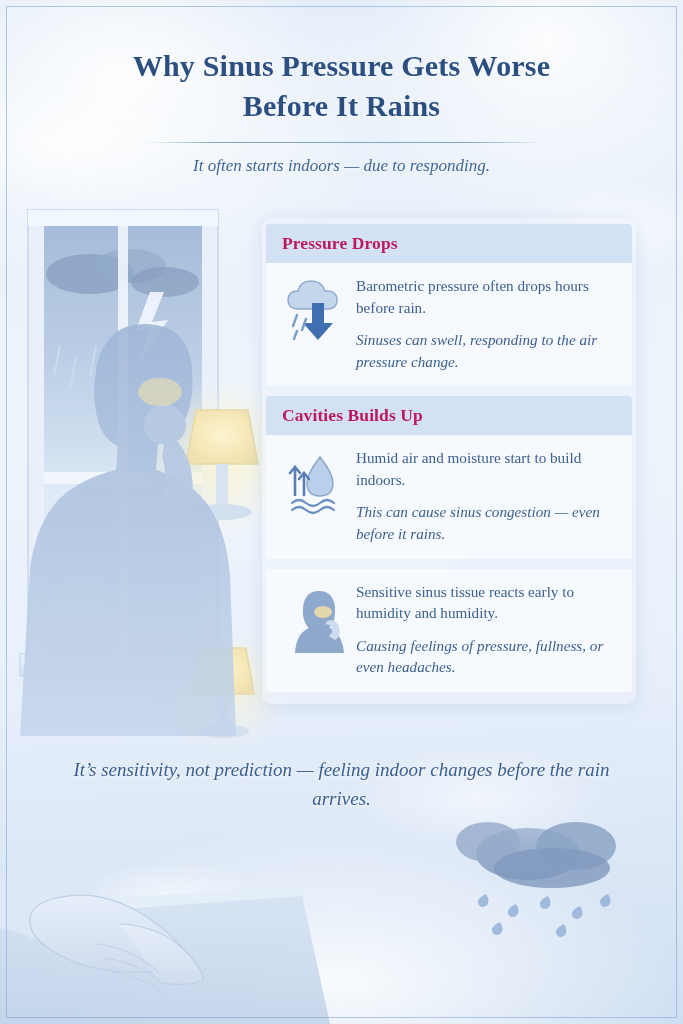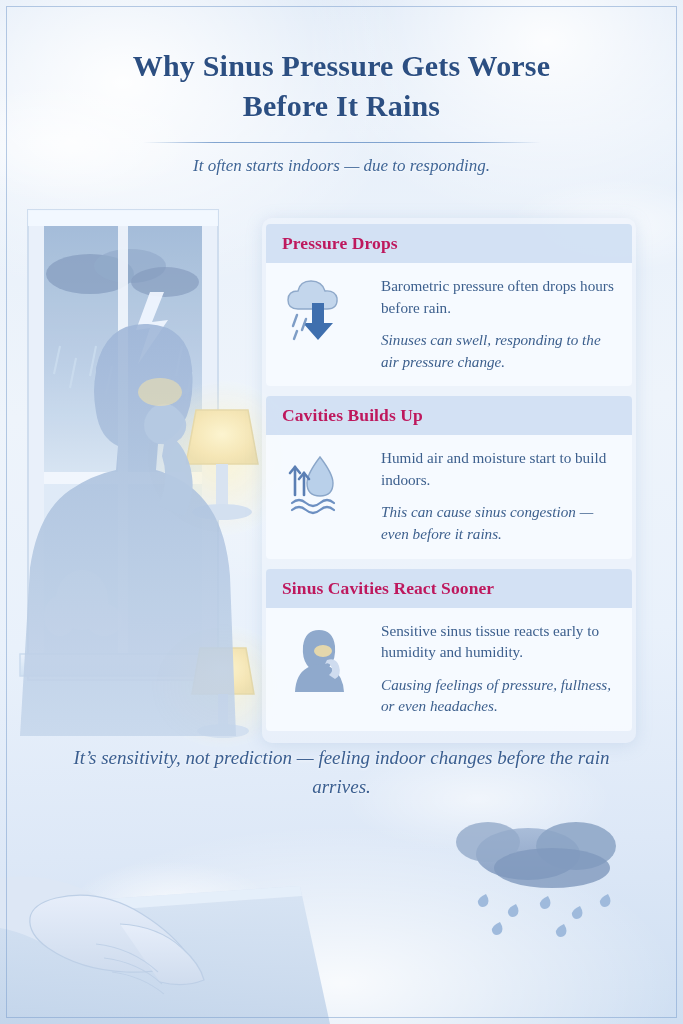--- a/index.html
+++ b/index.html
@@ -126,21 +126,20 @@
     color: #be185d;
     letter-spacing: 0.1px;
   }
   .card-body {
     background: rgba(247,251,255,0.88);
     border-radius: 0 0 4px 4px;
     display: flex;
     align-items: flex-start;
     padding: 12px 14px 14px 10px;
     min-height: 96px;
-    gap: 25px;
   }
   .card-icon {
     flex: 0 0 78px;
     display: flex;
     align-items: center;
     justify-content: center;
     padding-top: 4px;
   }
   .card-text {
     flex: 1 1 auto;
@@ -163,21 +162,21 @@
     width: 683px;
     text-align: center;
     z-index: 26;
   }
   .footer-text {
     font-size: 19px;
     font-style: italic;
     color: #3a5e90;
     line-height: 1.5;
     width: 560px;
-    margin: 0 auto;
+    margin: 12px auto;
     text-shadow: 0 1px 3px rgba(255,255,255,0.9);
   }
 </style>
 </head>
 <body>
 
 <div class="poster">
   <div class="clouds"></div>
 
   <svg class="scene-left" viewBox="0 0 300 560">
@@ -318,23 +317,20 @@
           </svg>
         </div>
         <div class="card-text">
           <div class="card-line">Humid air and moisture start to build indoors.</div>
           <div class="card-line">This can cause sinus congestion — even before it rains.</div>
         </div>
       </div>
     </div>
 
     <div class="card">
-      <div class="card-head">
-        <span class="card-title">Sinus Cavities React Sooner</span>
-      </div>
       <div class="card-body">
         <div class="card-icon">
           <svg width="64" height="68" viewBox="0 0 64 68">
             <path d="M20 22 q2 -16 16 -16 q14 0 16 16 q1 13 -5 20 q-5 6 -11 6 q-7 0 -12 -7 q-5 -7 -4 -19 Z" fill="#8fa9cc"></path>
             <path d="M12 68 q1 -18 12 -24 q6 -4 12 -4 q8 0 14 5 q10 7 11 23 Z" fill="#8fa9cc"></path>
             <ellipse cx="40" cy="27" rx="9" ry="6" fill="#f3dfa6" opacity="0.85"></ellipse>
             <path d="M44 36 q9 -3 12 6 q3 9 -4 13 l-6 -4 q5 -4 2 -9 q-2 -4 -6 -2 Z" fill="#cfdcef"></path>
           </svg>
         </div>
         <div class="card-text">

